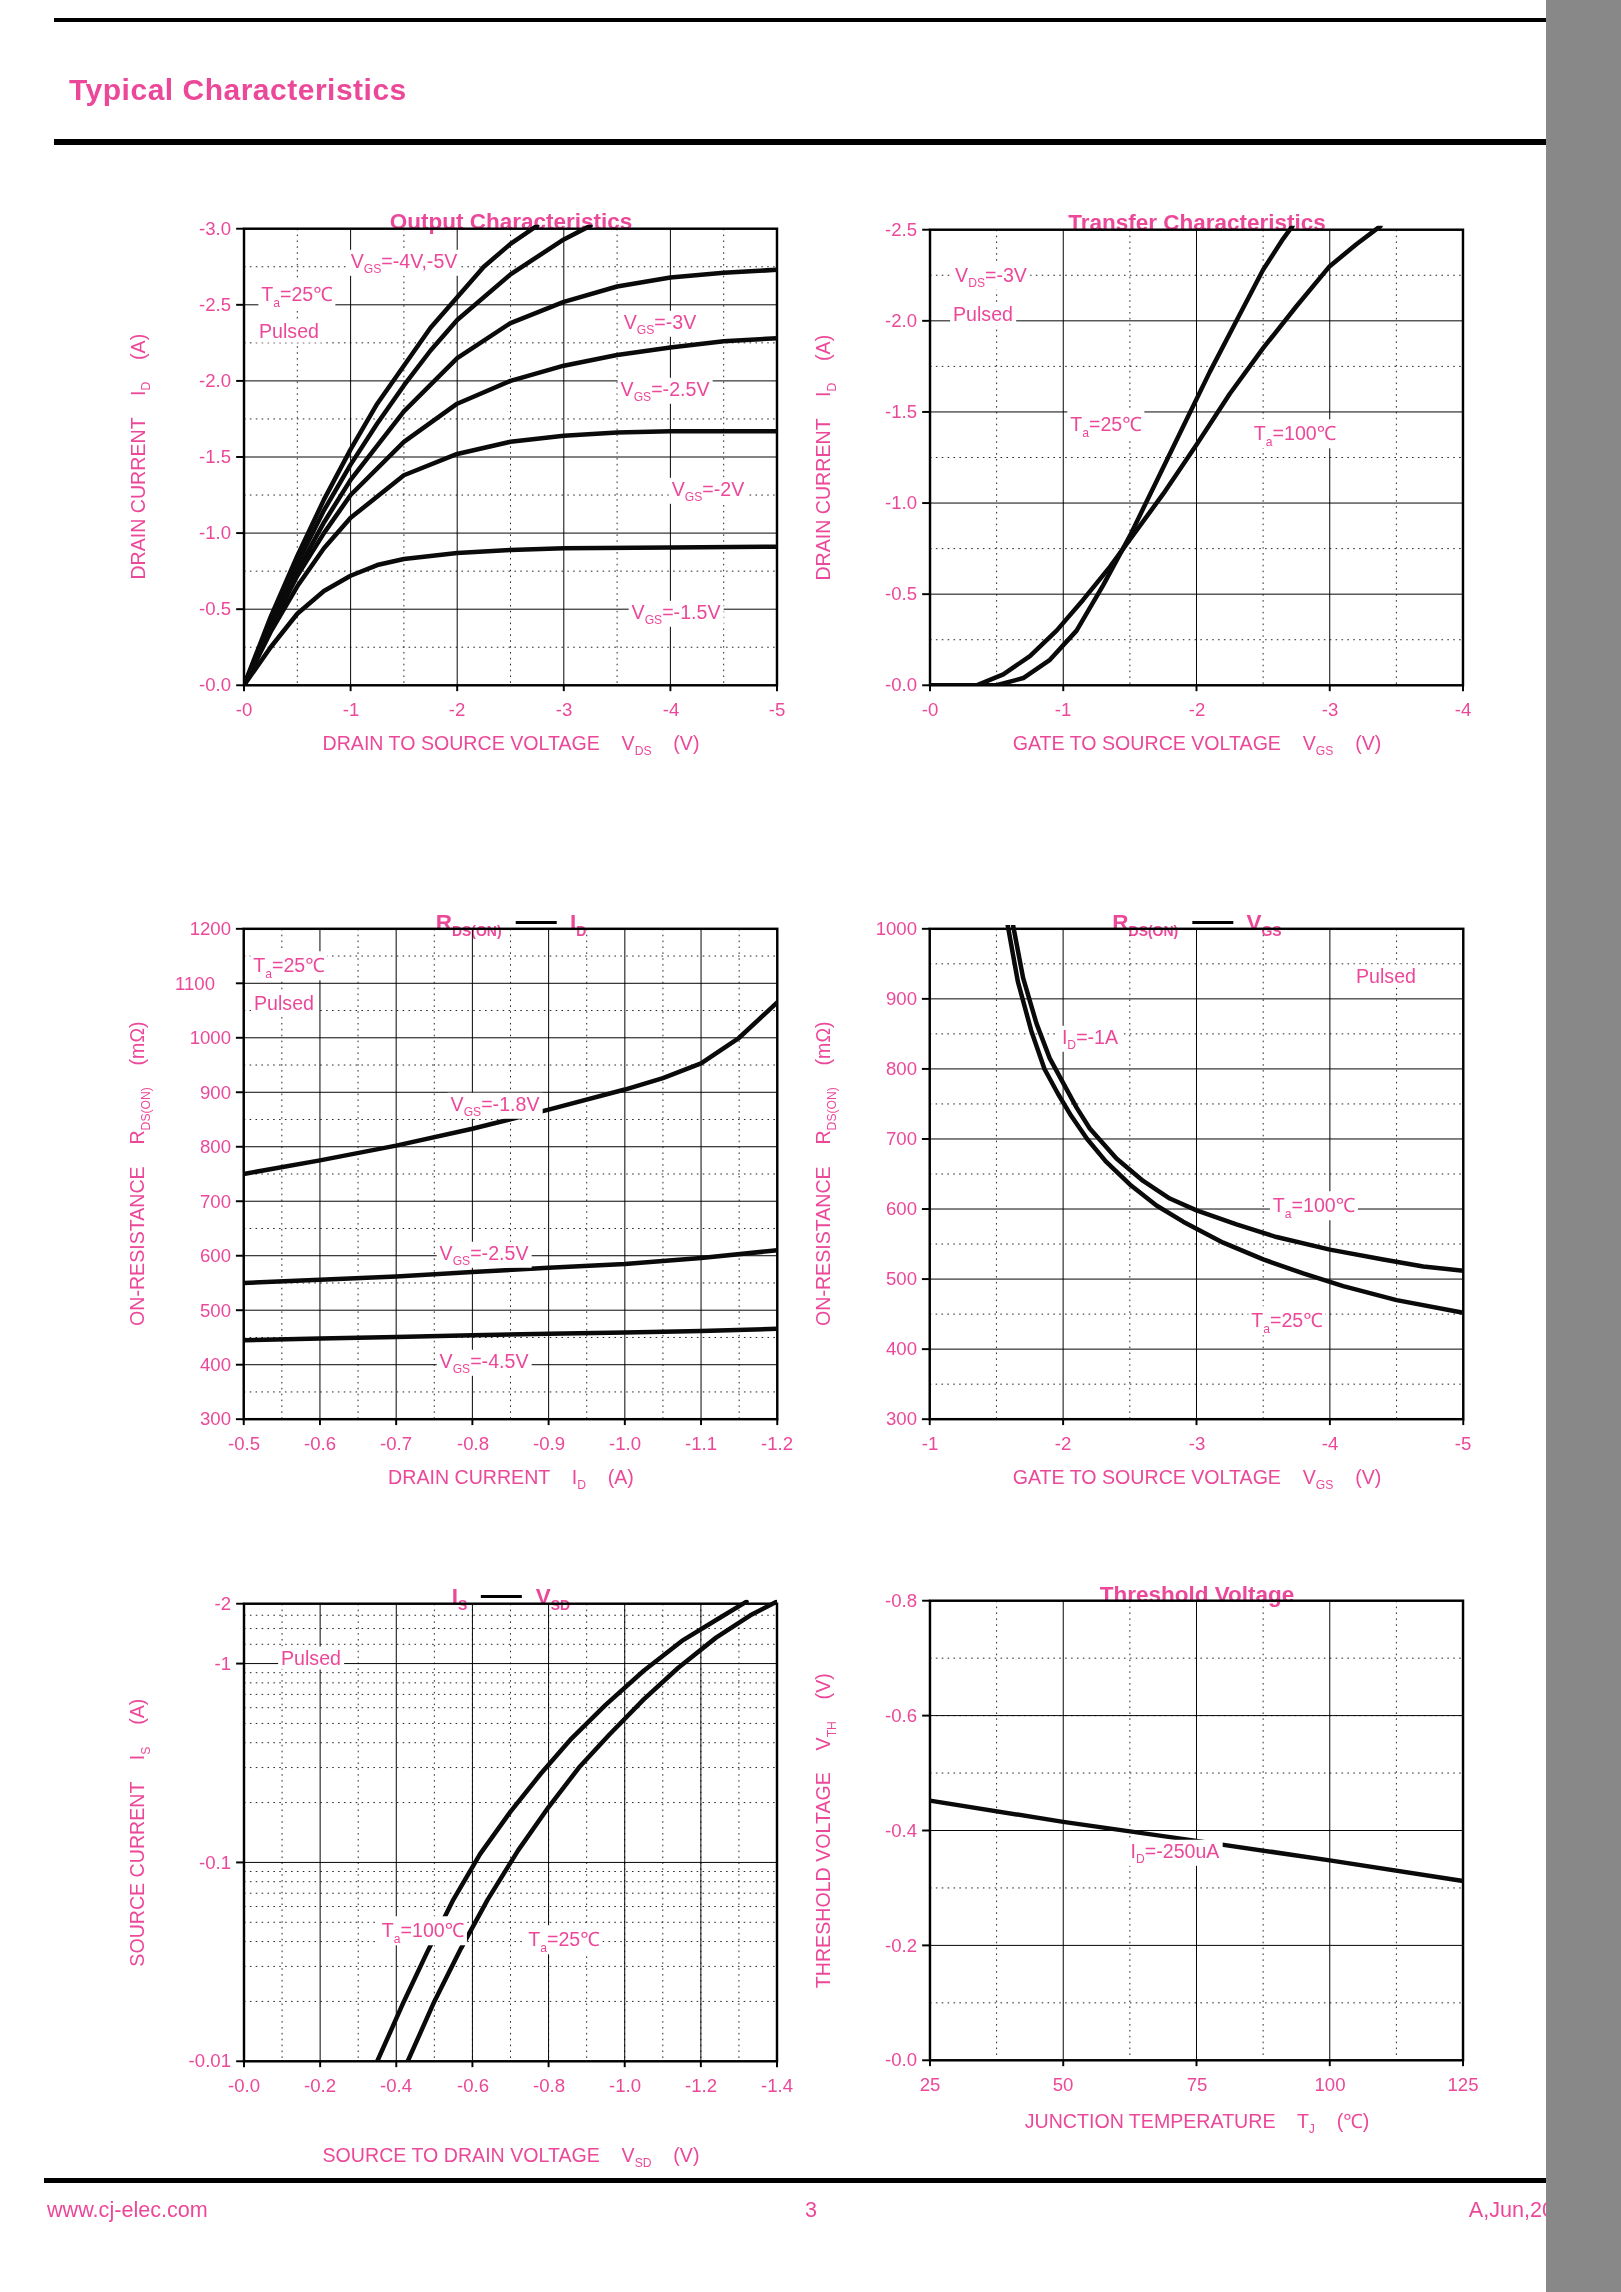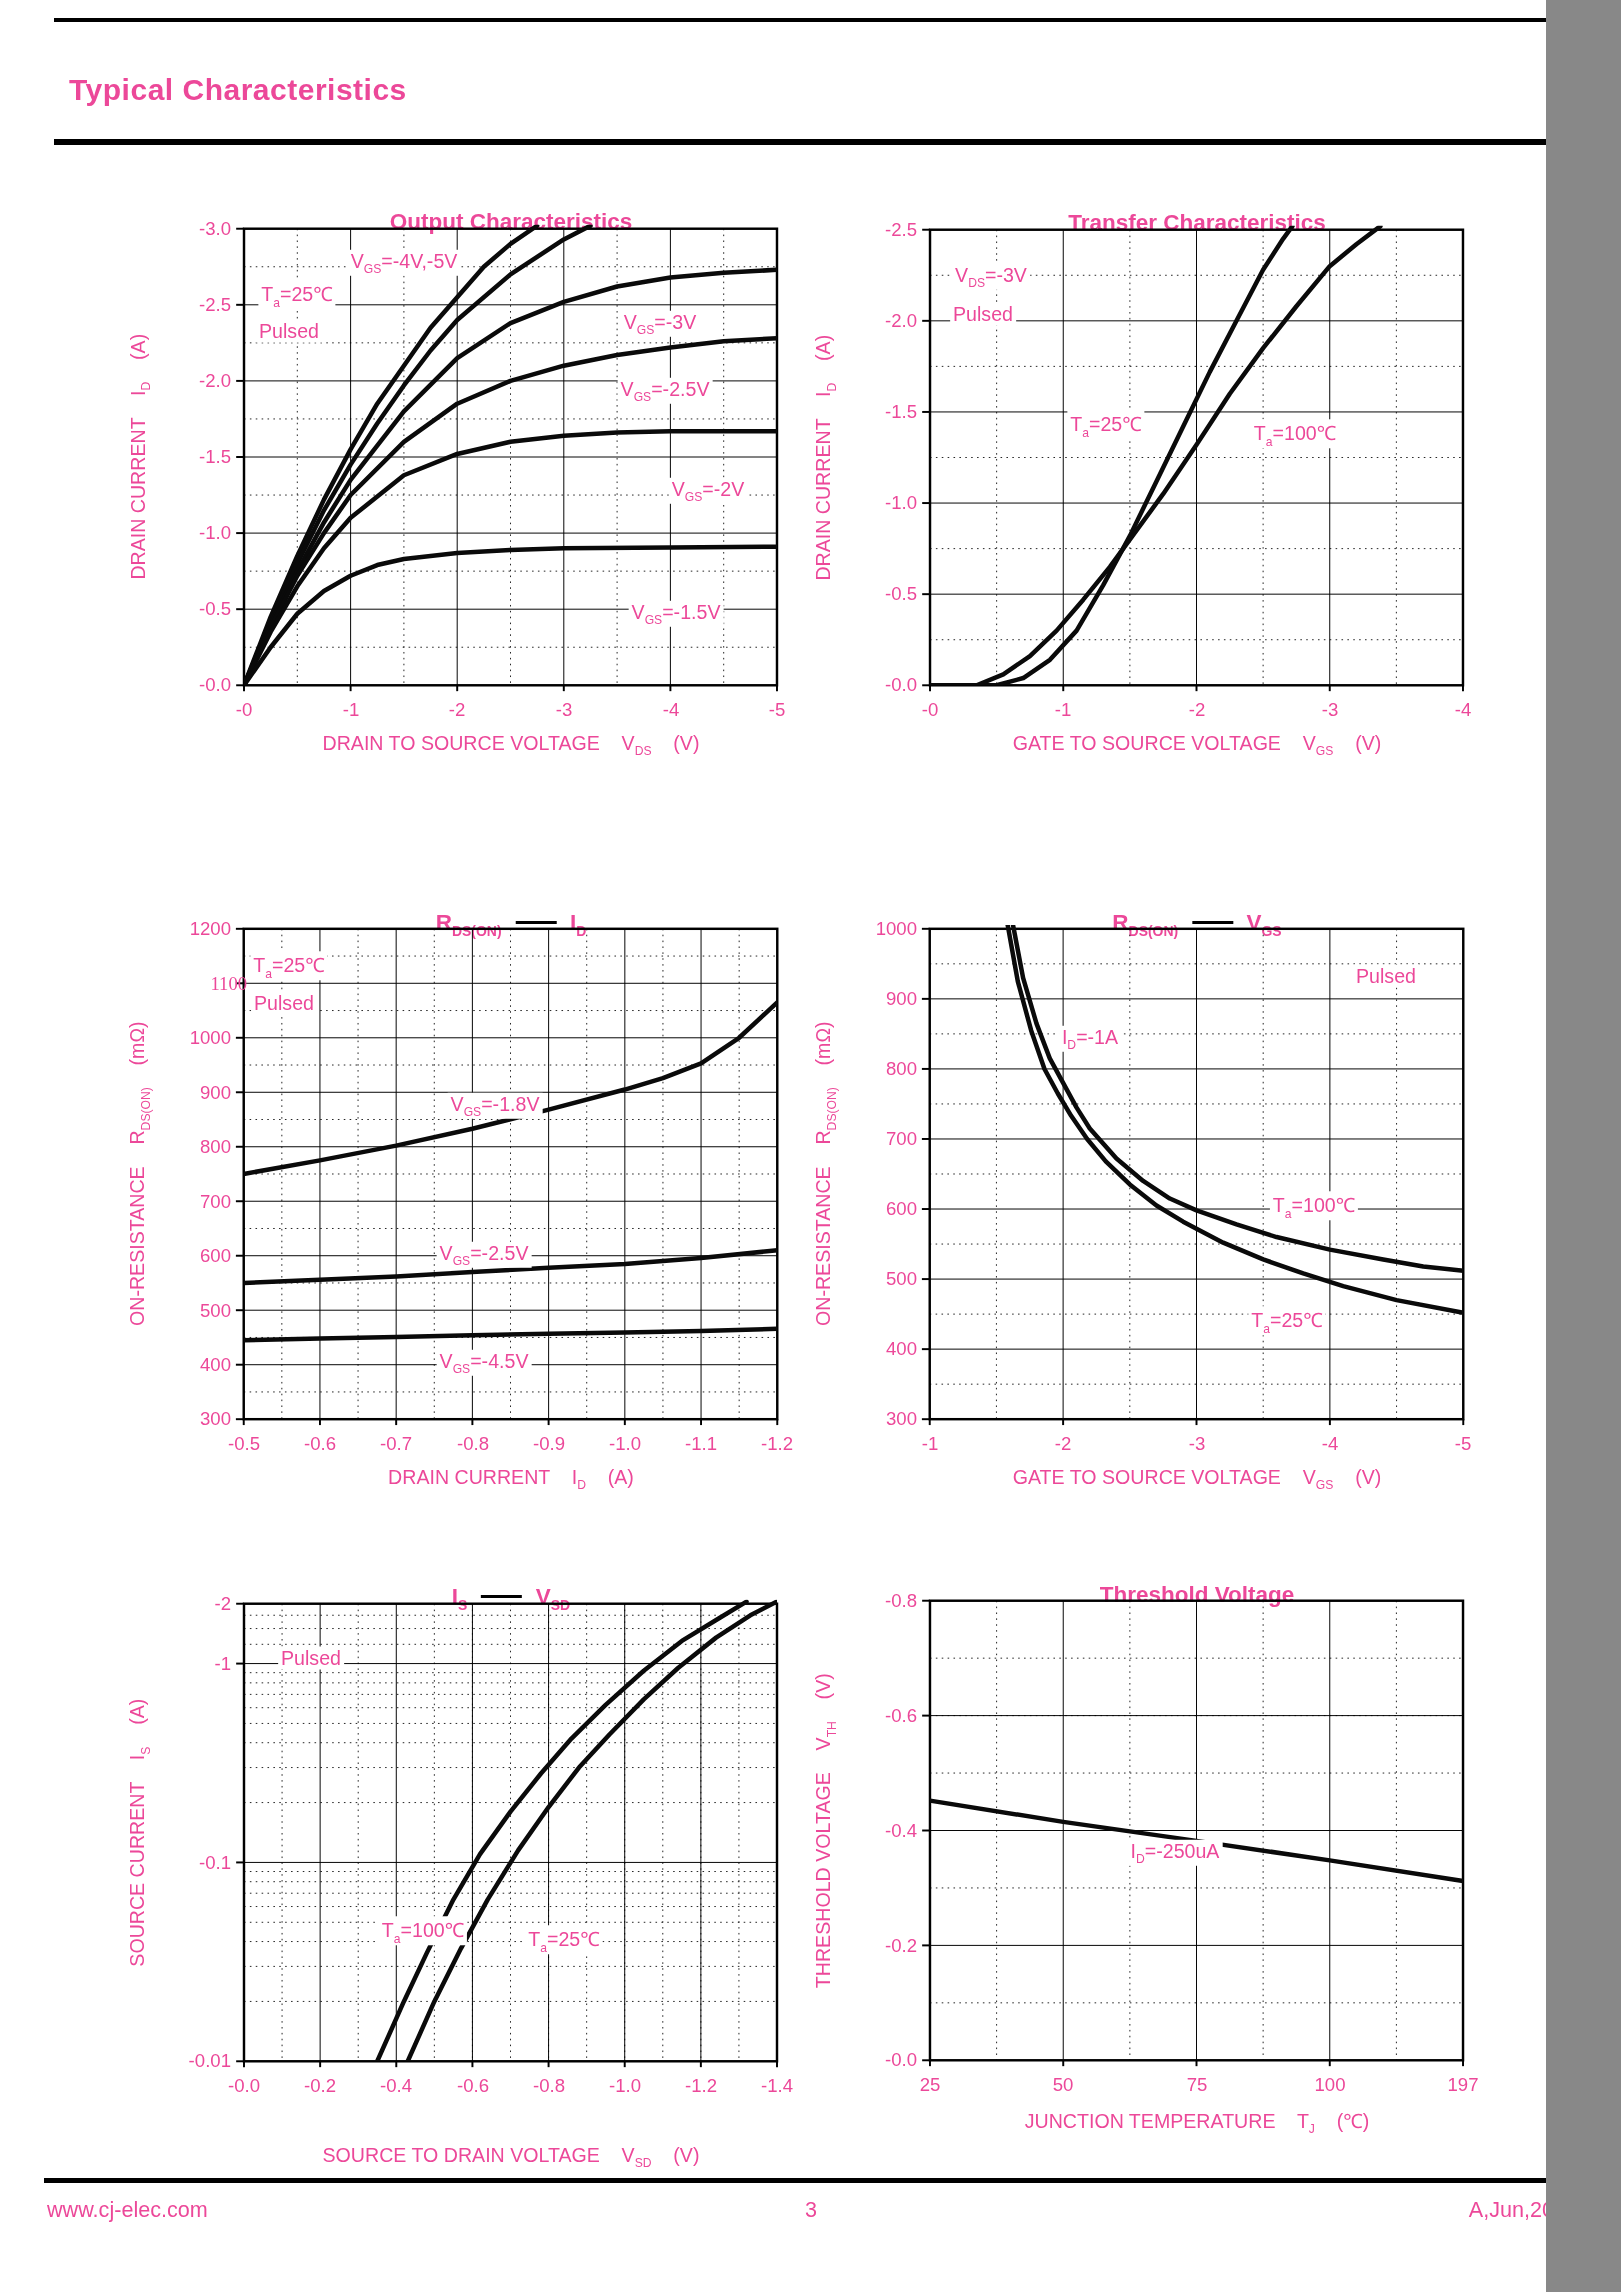--- a/index.html
+++ b/index.html
@@ -207,21 +207,21 @@
           <line x1="324.8571428571429" y1="514" x2="324.8571428571429" y2="520" stroke="#000" stroke-width="2"></line>
           <line x1="402.57142857142856" y1="514" x2="402.57142857142856" y2="520" stroke="#000" stroke-width="2"></line>
           <line x1="480.28571428571445" y1="514" x2="480.28571428571445" y2="520" stroke="#000" stroke-width="2"></line>
           <line x1="558" y1="514" x2="558" y2="520" stroke="#000" stroke-width="2"></line>
           <rect x="14" y="14" width="544" height="500" fill="none" stroke="#000" stroke-width="2.5"></rect>
           <polyline points="14.0,264.0 91.7,250.1 169.4,235.1 247.1,217.9 324.9,198.4 402.6,177.9 441.4,166.2 480.3,151.2 519.1,125.1 558.0,89.0" fill="none" stroke="#0a0a0a" stroke-width="4.6" stroke-linejoin="round" stroke-linecap="round" clip-path="url(#clip2)"></polyline>
           <polyline points="14.0,375.1 91.7,371.8 169.4,368.4 247.1,364.0 324.9,359.6 402.6,355.7 480.3,349.6 558.0,341.8" fill="none" stroke="#0a0a0a" stroke-width="4.6" stroke-linejoin="round" stroke-linecap="round" clip-path="url(#clip2)"></polyline>
           <polyline points="14.0,433.4 91.7,431.8 169.4,430.1 247.1,428.4 324.9,426.8 402.6,425.7 480.3,424.0 558.0,421.8" fill="none" stroke="#0a0a0a" stroke-width="4.6" stroke-linejoin="round" stroke-linecap="round" clip-path="url(#clip2)"></polyline>
         </svg>
         <div class="tick ytick" style="left: 162px; width: 69px; top: 918px;">1200</div>
-        <div class="tick ytick" style="left: 178px; width: 69px; top: 973px; font-family: Liberation Serif, serif;">1100</div>
+        <div class="tick ytick" style="left: 146px; width: 69px; top: 973px;">1100</div>
         <div class="tick ytick" style="left: 162px; width: 69px; top: 1027px;">1000</div>
         <div class="tick ytick" style="left: 162px; width: 69px; top: 1082px;">900</div>
         <div class="tick ytick" style="left: 162px; width: 69px; top: 1136px;">800</div>
         <div class="tick ytick" style="left: 162px; width: 69px; top: 1191px;">700</div>
         <div class="tick ytick" style="left: 162px; width: 69px; top: 1245px;">600</div>
         <div class="tick ytick" style="left: 162px; width: 69px; top: 1300px;">500</div>
         <div class="tick ytick" style="left: 162px; width: 69px; top: 1354px;">400</div>
         <div class="tick ytick" style="left: 162px; width: 69px; top: 1408px;">300</div>
         <div class="tick xtick" style="left: 244px; top: 1433px;">-0.5</div>
         <div class="tick xtick" style="left: 320px; top: 1433px;">-0.6</div>
@@ -416,21 +416,21 @@
         </svg>
         <div class="tick ytick" style="left: 848px; width: 69px; top: 1590px;">-0.8</div>
         <div class="tick ytick" style="left: 848px; width: 69px; top: 1705px;">-0.6</div>
         <div class="tick ytick" style="left: 848px; width: 69px; top: 1820px;">-0.4</div>
         <div class="tick ytick" style="left: 848px; width: 69px; top: 1935px;">-0.2</div>
         <div class="tick ytick" style="left: 848px; width: 69px; top: 2049px;">-0.0</div>
         <div class="tick xtick" style="left: 930px; top: 2074px;">25</div>
         <div class="tick xtick" style="left: 1063px; top: 2074px;">50</div>
         <div class="tick xtick" style="left: 1197px; top: 2074px;">75</div>
         <div class="tick xtick" style="left: 1330px; top: 2074px;">100</div>
-        <div class="tick xtick" style="left: 1463px; top: 2074px;">197</div>
+        <div class="tick xtick" style="left: 1463px; top: 2074px;">125</div>
         <div class="axis-title" style="left: 1197px; top: 2107px;"><span class="seg">JUNCTION TEMPERATURE    </span><span class="seg">T</span><span class="seg-sub">J</span><span class="seg">    (℃)</span></div>
         <div class="yaxis-title" style="width: 460px; left: 594px; top: 1817px;"><span class="seg">THRESHOLD VOLTAGE    </span><span class="seg">V</span><span class="seg-sub">TH</span><span class="seg">    (V)</span></div>
         <div class="plot-label" style="left: 1175px; top: 1853px;"><span class="seg">I</span><span class="seg-sub">D</span><span class="seg">=-250uA</span></div>
       </div>
     </div>
 
   <div class="rule" style="left:44px;top:2178px;width:1535px;height:4.9px;"></div>
   <div class="footer-text" style="left:47px;top:2197px;">www.cj-elec.com</div>
   <div class="footer-text" style="left:811px;top:2197px;transform:translateX(-50%);">3</div>
   <div class="footer-text" style="left:1578px;top:2197px;transform:translateX(-100%);">A,Jun,2015</div>

